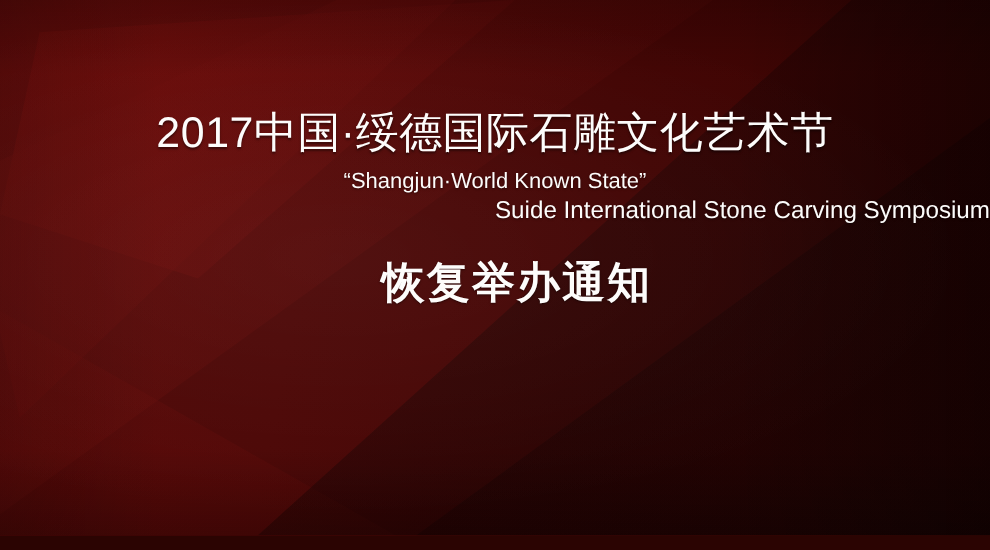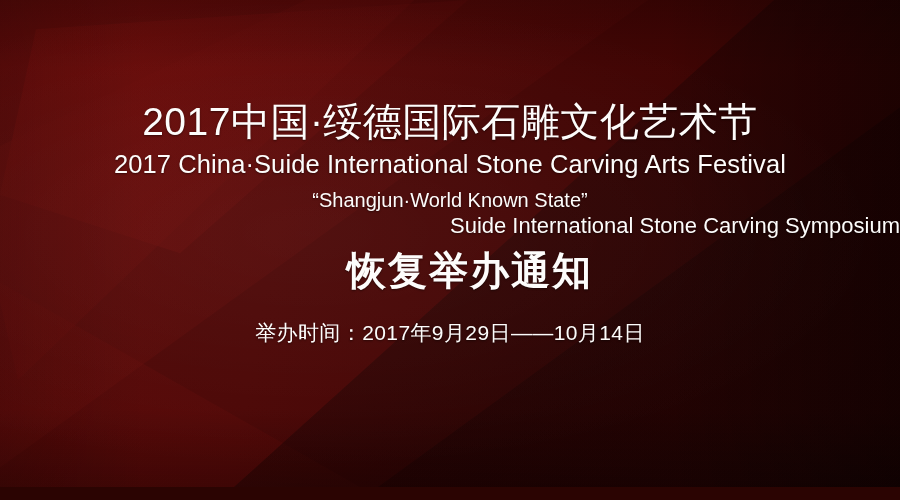--- a/index.html
+++ b/index.html
@@ -130,21 +130,21 @@
 
   .title-en-sub2 {
     margin-top: 2px;
     font-size: 22px;
     font-weight: 400;
     line-height: 1.12;
     text-align: right;
   }
 
   .notice-cn {
-    margin-top: 12px;
+    margin-top: 34px;
     font-size: 39px;
     font-weight: 700;
     letter-spacing: 2px;
     line-height: 1.1;
     padding-left: 40px;
   }
 
   .date-line {
     margin-top: 28px;
     font-size: 21px;
@@ -164,25 +164,23 @@
   <div class="bg-layer bg-wedge-b"></div>
   <div class="bg-layer bg-wedge-f"></div>
   <div class="bg-layer bg-wedge-c"></div>
   <div class="bg-layer bg-wedge-d"></div>
   <div class="bg-layer bg-vignette"></div>
 
   <div class="content">
 
     <div class="line title-cn-main">2017中国·绥德国际石雕文化艺术节</div>
 
-    <div class="line title-en-main">2017 China·Suide International Stone Carving Arts Festival</div>
 
 
     <div class="line title-en-sub1">“Shangjun·World Known State”</div>
 
     <div class="line title-en-sub2">Suide International Stone Carving Symposium</div>
 
     <div class="line notice-cn">恢复举办通知</div>
 
-    <div class="line date-line">举办时间：2017年9月29日——10月14日</div>
 
   </div>
 </div>
 
 </body></html>

